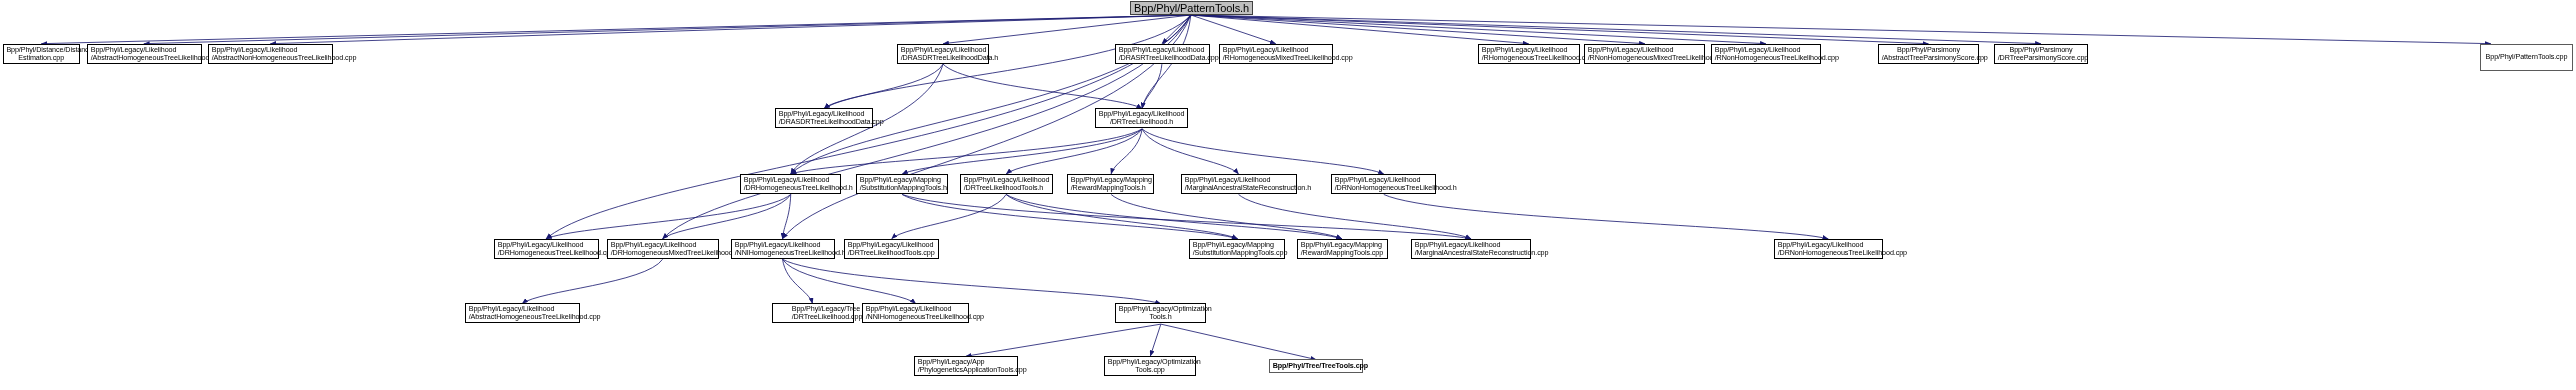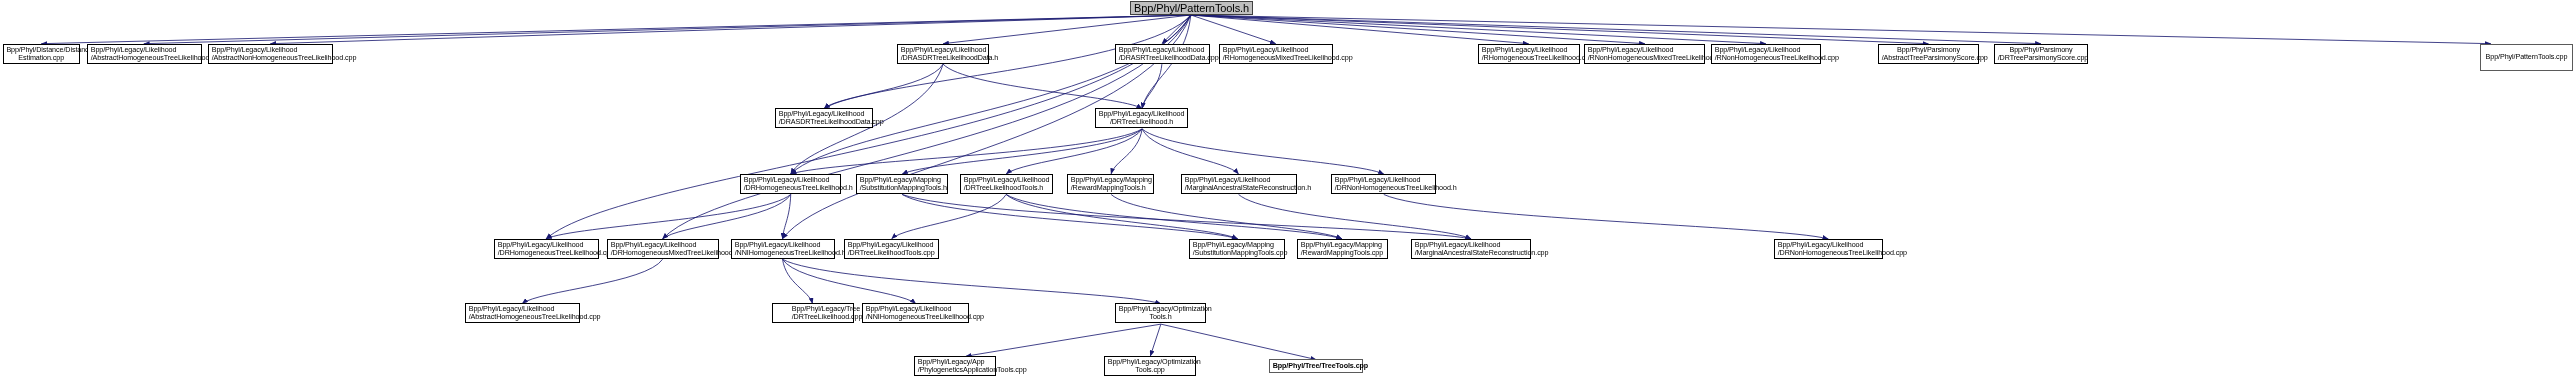--- a/index.html
+++ b/index.html
@@ -241,21 +241,21 @@
         <span class="ln">/DRTreeLikelihood.cpp</span>
       </div>
       <div class="node left" style="left: 862px; top: 303px; width: 107px; height: 20.4px;">
         <span class="ln">Bpp/Phyl/Legacy/Likelihood</span>
         <span class="ln">/NNIHomogeneousTreeLikelihood.cpp</span>
       </div>
       <div class="node" style="left: 1115px; top: 303px; width: 91px; height: 20.4px;">
         <span class="ln">Bpp/Phyl/Legacy/Optimization</span>
         <span class="ln">Tools.h</span>
       </div>
-      <div class="node left" style="left: 914px; top: 356px; width: 82px; height: 20.4px;">
+      <div class="node left" style="left: 914px; top: 356px; width: 104px; height: 20.4px;">
         <span class="ln">Bpp/Phyl/Legacy/App</span>
         <span class="ln">/PhylogeneticsApplicationTools.cpp</span>
       </div>
       <div class="node" style="left: 1104px; top: 356px; width: 92px; height: 20.4px;">
         <span class="ln">Bpp/Phyl/Legacy/Optimization</span>
         <span class="ln">Tools.cpp</span>
       </div>
       <div class="node terminal" style="left: 1269px; top: 359px; width: 94px; height: 13.6px; font-weight: bold;">
         <span class="ln">Bpp/Phyl/Tree/TreeTools.cpp</span>
       </div>

